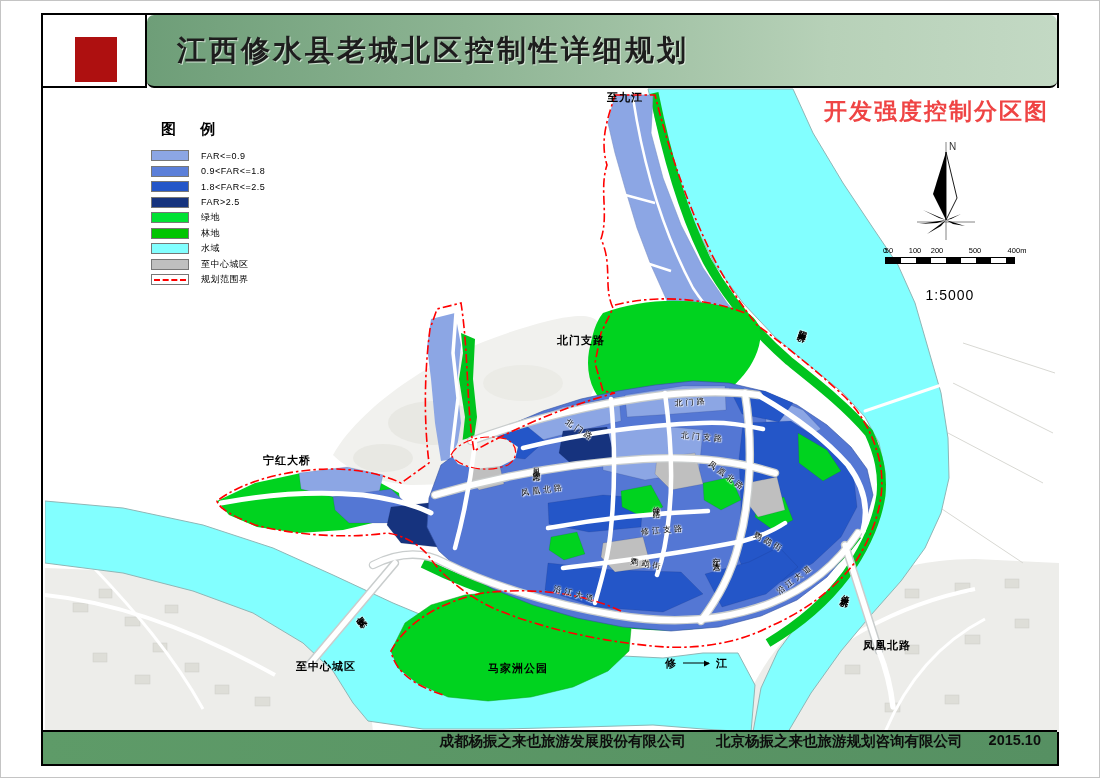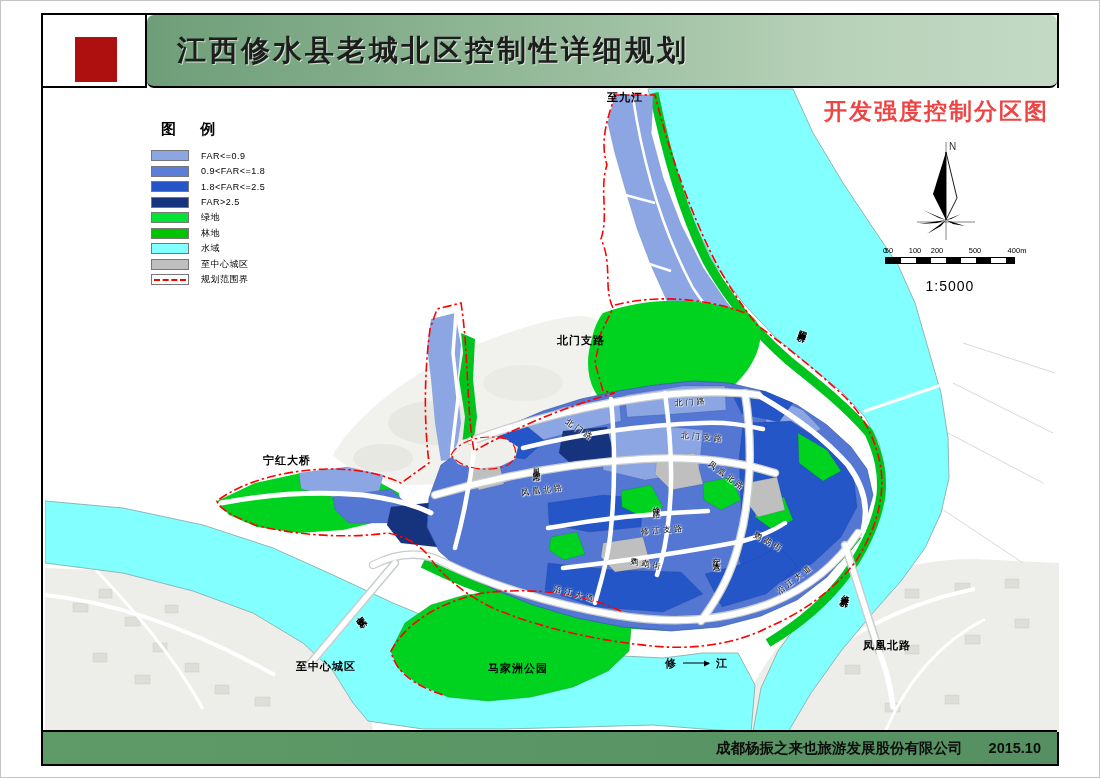--- a/index.html
+++ b/index.html
@@ -35,31 +35,31 @@
   .map-title{position:absolute;right:10px;top:8px;font-size:23px;font-weight:bold;color:#ef4444;
              letter-spacing:2px;z-index:6;}
   
   .north{position:absolute;left:868px;top:48px;width:70px;height:110px;z-index:6;}
   
   .scalebar{position:absolute;left:840px;top:158px;width:130px;height:40px;z-index:6;}
   .sb-ticks{position:relative;height:10px;font-size:7.5px;color:#000;}
   .sb-ticks span{position:absolute;transform:translateX(-50%);}
   .sb-bar{margin-top:1px;height:5px;border:1px solid #000;
           background:repeating-linear-gradient(90deg,#000 0 15px,#fff 15px 30px);}
-  .sb-ratio{margin-top:14px;text-align:center;font-size:14px;letter-spacing:1px;color:#000;}
+  .sb-ratio{margin-top:23px;text-align:center;font-size:14px;letter-spacing:1px;color:#000;}
   
   .legend{position:absolute;left:106px;top:32px;z-index:6;}
   .lg-title{font-size:15px;font-weight:bold;letter-spacing:10px;color:#000;margin-bottom:9px;margin-left:10px;}
   .lg-row{display:flex;align-items:center;height:15.5px;}
   .sw{width:38px;height:11px;border:0.5px solid #777;box-sizing:border-box;flex:none;background:#fff;position:relative;}
   .sw .dashline{position:absolute;left:2px;right:2px;top:4px;border-top:2px dashed red;}
   .lg-lab{font-size:9px;color:#000;margin-left:12px;letter-spacing:0.5px;}
   
   .footer{position:absolute;left:0;right:0;bottom:0;height:34px;background:linear-gradient(90deg,#5E9B68,#569062);
-          border-top:2px solid #000;box-sizing:border-box;display:flex;align-items:center;
+          border-top:2px solid #000;box-sizing:border-box;display:flex;
           justify-content:flex-end;padding-right:16px;z-index:7;padding-left:20px;}
   .footer span{font-size:14.5px;font-weight:bold;color:#0d0d0d;}
   .footer .gap1{margin-left:30px;} .footer .gap2{margin-left:26px;}
 </style>
 </head>
 <body>
 
 <div class="page">
   <div class="frame">
 
@@ -336,17 +336,18 @@
       <div class="mlab road vert" style="--x:652;--y:500">修江路</div>
       <div class="mlab road" style="--x:644;--y:561;--r:10deg">鹦鹉街</div>
       <div class="mlab road" style="--x:766;--y:539;--r:28deg">鹦鹉街</div>
       <div class="mlab road" style="--x:572;--y:591;--r:15deg">沿江大道</div>
       <div class="mlab road" style="--x:792;--y:576;--r:-38deg">沿江大道</div>
       <div class="mlab road vert" style="--x:712;--y:552">宁红大道</div>
     </div>
 
     <div class="footer">
       <span>成都杨振之来也旅游发展股份有限公司</span>
+      <span class="gap1">北京杨振之来也旅游规划咨询有限公司</span>
       <span class="gap2">2015.10</span>
     </div>
 
   </div>
 </div>
 
 </body></html>

